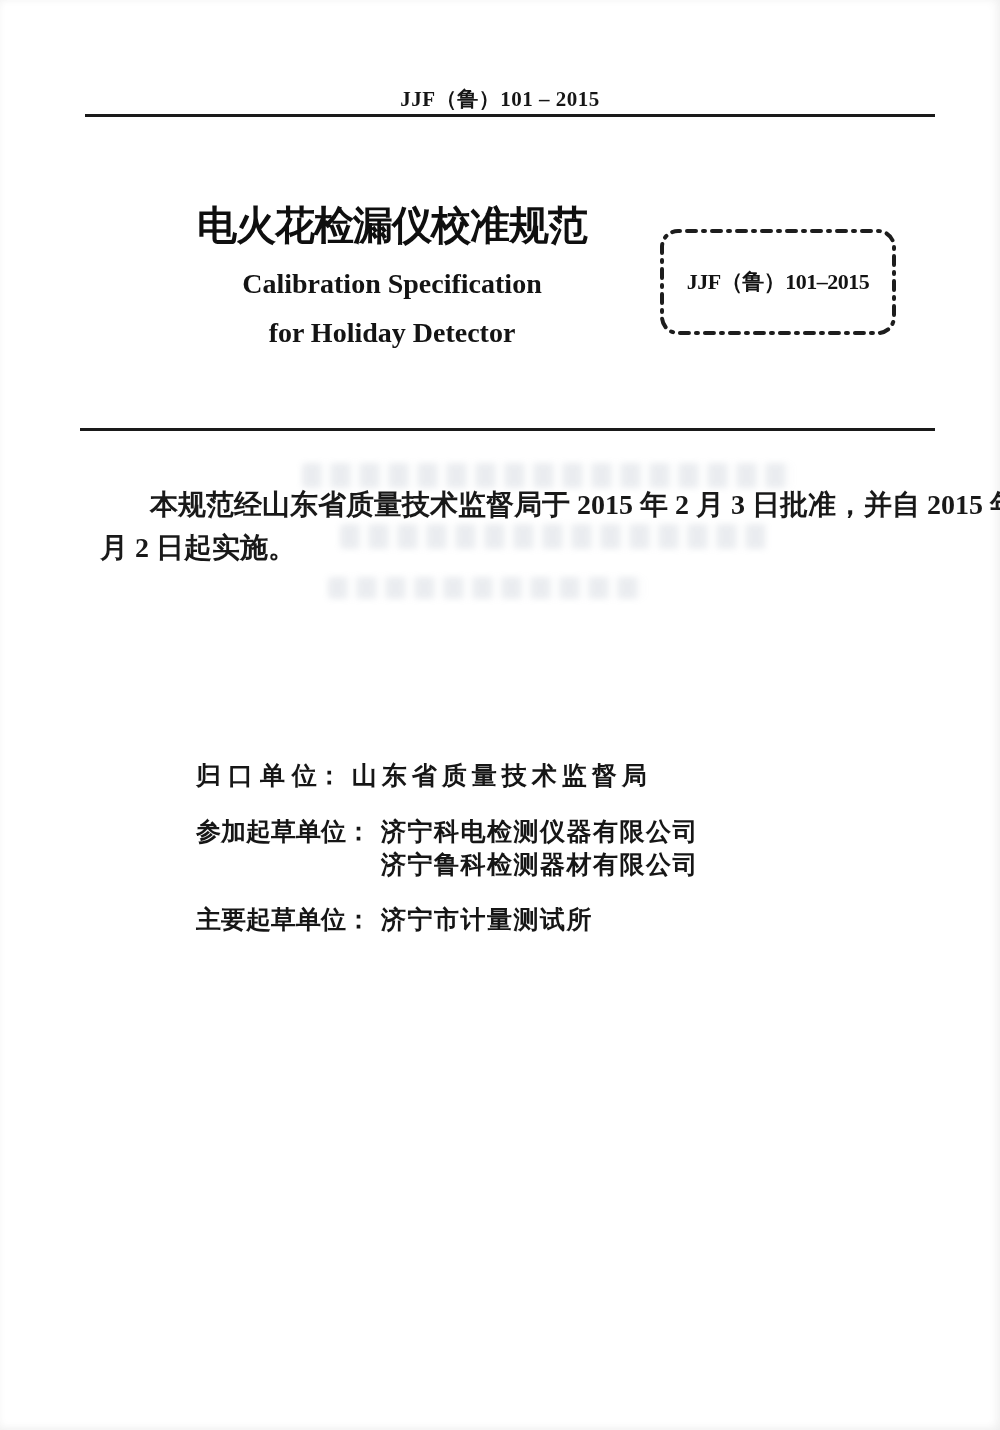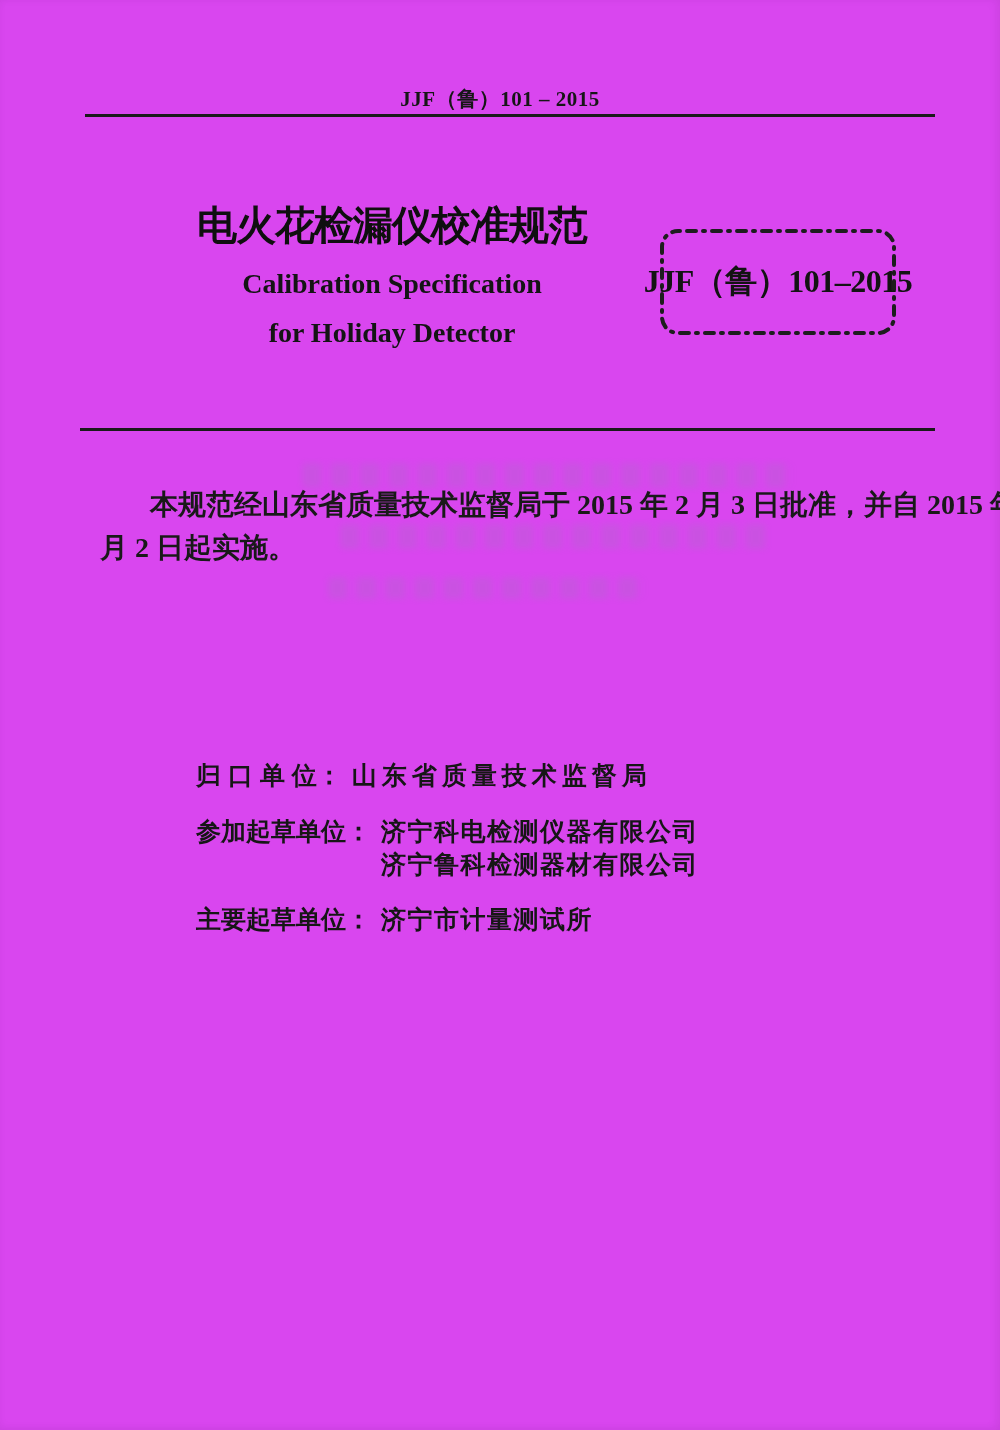--- a/index.html
+++ b/index.html
@@ -6,21 +6,21 @@
     margin: 0;
     padding: 0;
     background: #e8e8e6;
     font-family: "Liberation Serif", "DejaVu Serif", serif;
   }
   .page {
     position: relative;
     width: 1000px;
     height: 1430px;
     margin: 0 auto;
-    background: #d946ef;
+    background: #ffffff;
     color: #1d1d1d;
     overflow: hidden;
     box-shadow: inset -4px 0 10px rgba(0,0,0,0.045), inset 0 -3px 8px rgba(0,0,0,0.03);
   }
 
   
   .header-code {
     position: absolute;
     top: 85px;
     left: 0;
@@ -91,21 +91,21 @@
     inset: 0;
     width: 242px;
     height: 112px;
   }
   .badge-code {
     position: absolute;
     inset: 0;
     display: flex;
     align-items: center;
     justify-content: center;
-    font-size: 32px;
+    font-size: 22px;
     font-weight: bold;
     letter-spacing: -0.5px;
     color: #131313;
     white-space: nowrap;
   }
 
   
   .ghost {
     position: absolute;
     border-radius: 4px;

